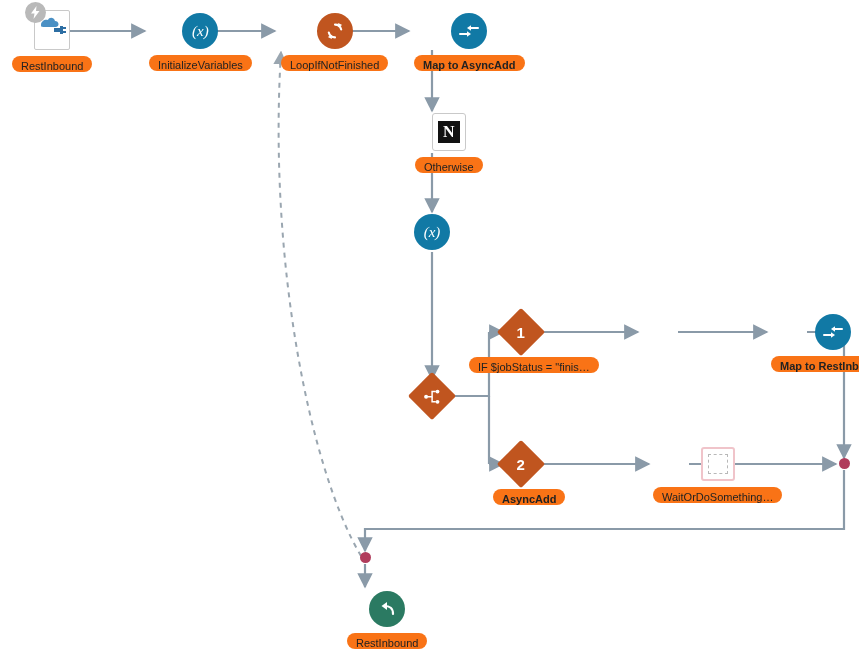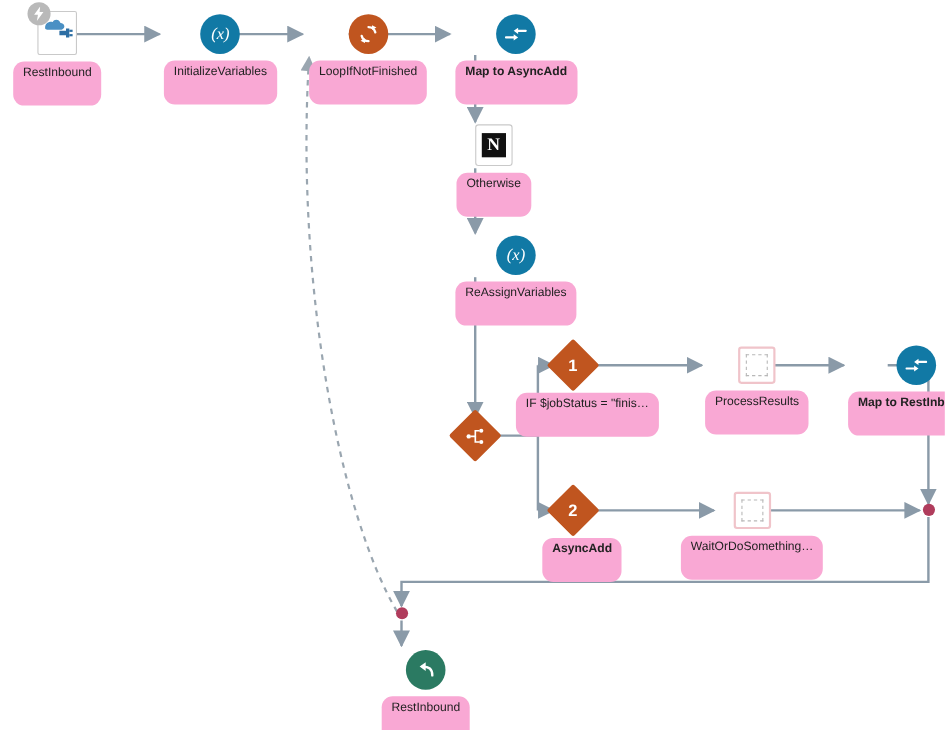--- a/index.html
+++ b/index.html
@@ -124,25 +124,25 @@
   }
   .varglyph {
     color: #ffffff;
     font-family: "Liberation Serif", serif;
     font-style: italic;
     font-size: 15px;
     line-height: 1;
   }
   .label {
     margin-top: 6px;
-    background: #f9a8d4;
+    background: #f97316;
     color: #222222;
     font-size: 11px;
     line-height: 1;
-    padding: 5px 9px 24px 9px;
+    padding: 5px 9px 0 9px;
     border-radius: 10px;
     white-space: nowrap;
     text-align: center;
   }
   .label.bold { font-weight: bold; }
   .label.free {
     position: absolute;
     margin-top: 0;
   }
   .dot {
@@ -259,21 +259,20 @@
     <div class="card">
       <div class="nlogo">N</div>
     </div>
     <div class="label">Otherwise</div>
   </div>
 
   <div class="node" style="left:414px; top:214px;">
     <div class="circle teal">
       <span class="varglyph">(x)</span>
     </div>
-    <div class="label">ReAssignVariables</div>
   </div>
 
   <div class="node" style="left:415px; top:379px;">
     <div class="diamond">
       <svg width="17" height="17" viewBox="0 0 17 17" xmlns="http://www.w3.org/2000/svg">
         <circle cx="2.6" cy="8.5" r="2" fill="#ffffff"></circle>
         <circle cx="14" cy="3.4" r="1.9" fill="#ffffff"></circle>
         <circle cx="14" cy="13.6" r="1.9" fill="#ffffff"></circle>
         <path d="M4.4 8.5 L8.6 8.5 L8.6 3.4 L12.3 3.4" stroke="#ffffff" stroke-width="1.5" fill="none"></path>
         <path d="M8.6 8.5 L8.6 13.6 L12.3 13.6" stroke="#ffffff" stroke-width="1.5" fill="none"></path>
@@ -281,47 +280,41 @@
     </div>
   </div>
 
   <div class="node" style="left:504px; top:315px;">
     <div class="diamond">
       <span class="diamond-num">1</span>
     </div>
   </div>
   <div class="label free" style="left:469px; top:357px;">IF $jobStatus = "finis…</div>
 
-  <div class="node" style="left:641px; top:315px;">
-    <div class="placeholder">
-      <div class="placeholder-inner"></div>
-    </div>
-    <div class="label">ProcessResults</div>
-  </div>
 
   <div class="node" style="left:771px; top:314px;">
     <div class="circle teal">
       <svg width="20" height="18" viewBox="0 0 20 18" xmlns="http://www.w3.org/2000/svg">
         <path d="M1 12 L9 12" stroke="#ffffff" stroke-width="2" stroke-linecap="round"></path>
         <path d="M8 9.2 L12 12 L8 14.8 Z" fill="#ffffff"></path>
         <path d="M19 6 L11 6" stroke="#ffffff" stroke-width="2" stroke-linecap="round"></path>
         <path d="M12 3.2 L8 6 L12 8.8 Z" fill="#ffffff"></path>
       </svg>
     </div>
     <div class="label bold">Map to RestInbound</div>
   </div>
 
   <div class="node" style="left:504px; top:447px;">
     <div class="diamond">
       <span class="diamond-num">2</span>
     </div>
   </div>
   <div class="label free bold" style="left:493px; top:489px;">AsyncAdd</div>
 
-  <div class="node" style="left:619px; top:447px;">
+  <div class="node" style="left:653px; top:447px;">
     <div class="placeholder">
       <div class="placeholder-inner"></div>
     </div>
     <div class="label">WaitOrDoSomething…</div>
   </div>
 
   <div class="node" style="left:347px; top:591px;">
     <div class="circle green">
       <svg width="20" height="18" viewBox="0 0 20 18" xmlns="http://www.w3.org/2000/svg">
         <path d="M16 14 C16 8 13 6 7 6" stroke="#ffffff" stroke-width="2.2" fill="none" stroke-linecap="round"></path>

